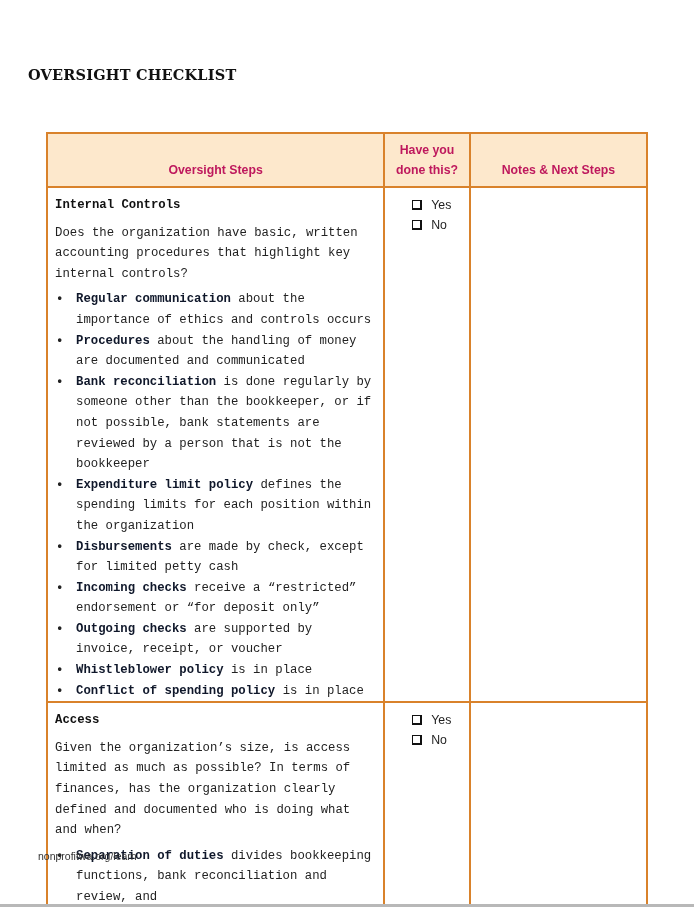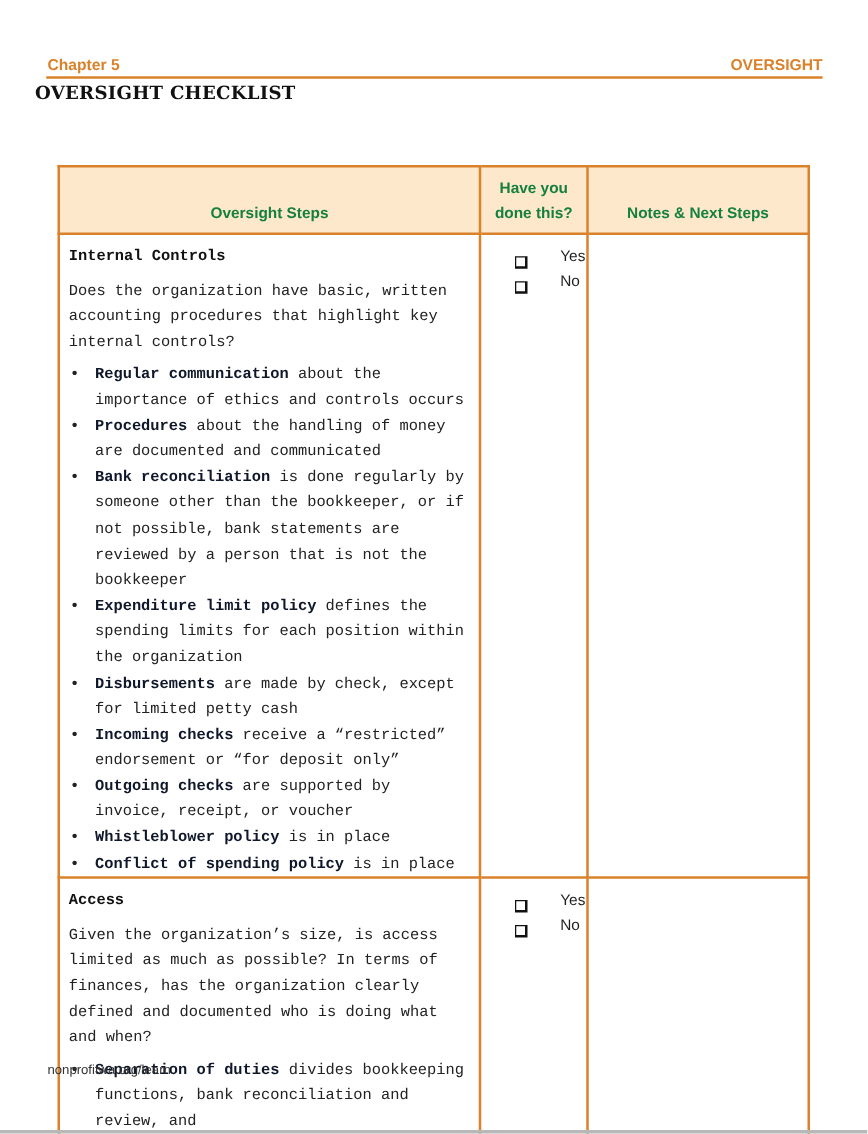--- a/index.html
+++ b/index.html
@@ -6,44 +6,40 @@
   body{width:694px;height:907px;position:relative;overflow:hidden;font-family:"Liberation Sans","DejaVu Sans",sans-serif;color:#1f1f1f;}
   .page{position:absolute;left:0;top:0;width:694px;height:904px;background:#fff;}
   .bottom-edge{position:absolute;left:0;top:904px;width:694px;height:3px;background:#b8b8b8;}
   .running-header{position:absolute;left:37px;top:44px;width:621px;height:17px;border-bottom:2px solid #d9822b;font-size:12.5px;font-weight:bold;color:#d9822b;}
   .running-header .left{position:absolute;left:1px;top:1px;}
   .running-header .right{position:absolute;right:0;top:1px;}
   .title{position:absolute;left:28px;top:66px;font-family:"DejaVu Serif","Liberation Serif",serif;font-weight:bold;font-size:14.5px;letter-spacing:0.2px;color:#111;}
   .intro{position:absolute;left:38px;top:93px;width:620px;font-size:12.3px;line-height:15px;color:#222;}
   table.checklist{position:absolute;left:46px;top:132px;width:602px;border-collapse:collapse;font-size:12.3px;}
   table.checklist th,table.checklist td{border:2px solid #d9822b;vertical-align:top;}
-  table.checklist th{background:#fde8cc;font-weight:bold;color:#15803d;vertical-align:bottom;padding:6px 4px 6px 4px;line-height:20px;}
+  table.checklist th{background:#fde8cc;font-weight:bold;color:#be185d;vertical-align:bottom;padding:6px 4px 6px 4px;line-height:20px;}
   .col-steps{width:325px;}
   .col-done{width:75px;}
   .col-notes{width:166px;}
   td.steps{padding:7px 7px 0 7px;line-height:20.6px;color:#222;font-family:Liberation Mono, monospace;}
   .section-title{font-weight:bold;color:#111;margin-bottom:7px;}
   .question{margin-bottom:5px;}
   ul.items{list-style:none;margin:0;padding:0;}
   ul.items li{position:relative;padding-left:21px;}
   ul.items li::before{content:"\2022";position:absolute;left:1px;top:0;font-weight:bold;}
   ul.items li b{color:#0f172a;}
   td.done{padding:7px 0 0 27px;line-height:20px;}
-  .opt{display:flex;align-items:flex-end;gap:26px;}
+  .opt{display:flex;align-items:center;gap:9px;}
   .cb{display:inline-block;width:7px;height:7px;border:1.2px solid #111;border-right-width:2px;border-bottom-width:2px;background:#fff;}
   .footer{position:absolute;left:38px;top:850px;font-size:10.5px;color:#333;}
 </style>
 </head>
 <body>
 
 <div class="page">
-  <div class="running-header">
-    <span class="left">Chapter 5</span>
-    <span class="right">OVERSIGHT</span>
-  </div>
 
   <div class="title">OVERSIGHT CHECKLIST</div>
 
   <table class="checklist">
     <thead>
       <tr>
         <th class="col-steps">Oversight Steps</th>
         <th class="col-done">Have you done this?</th>
         <th class="col-notes">Notes &amp; Next Steps</th>
       </tr>

